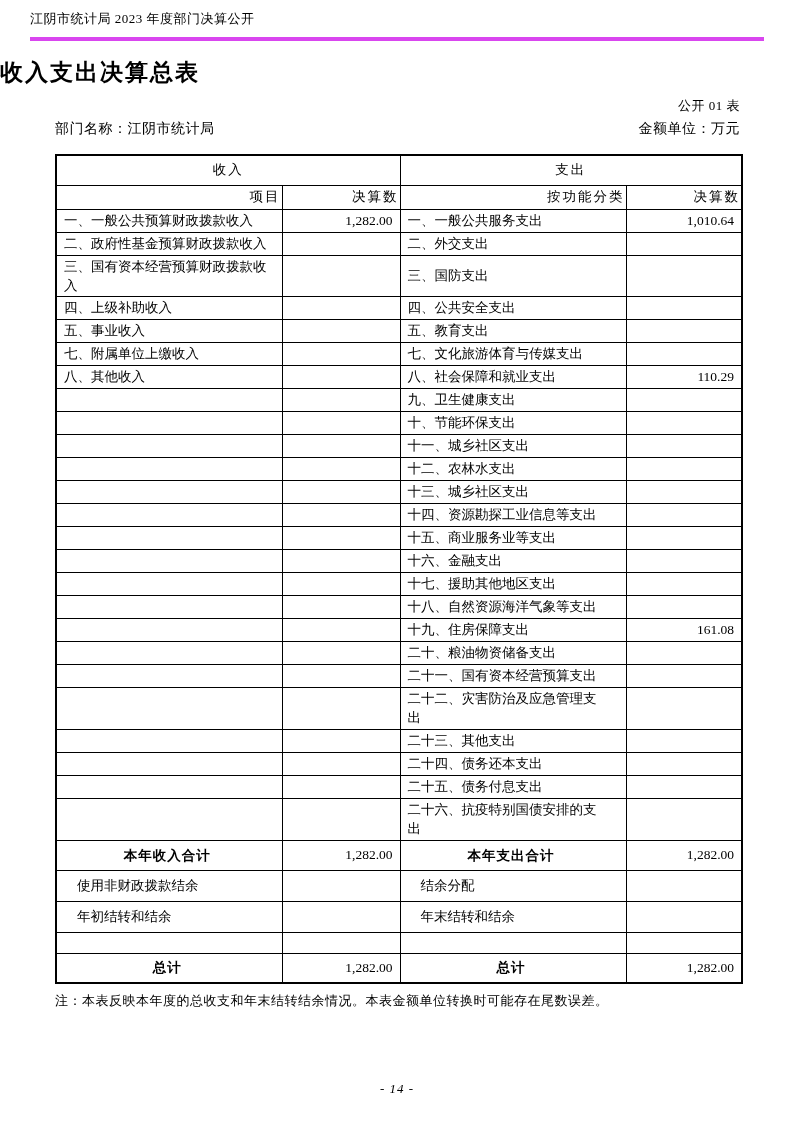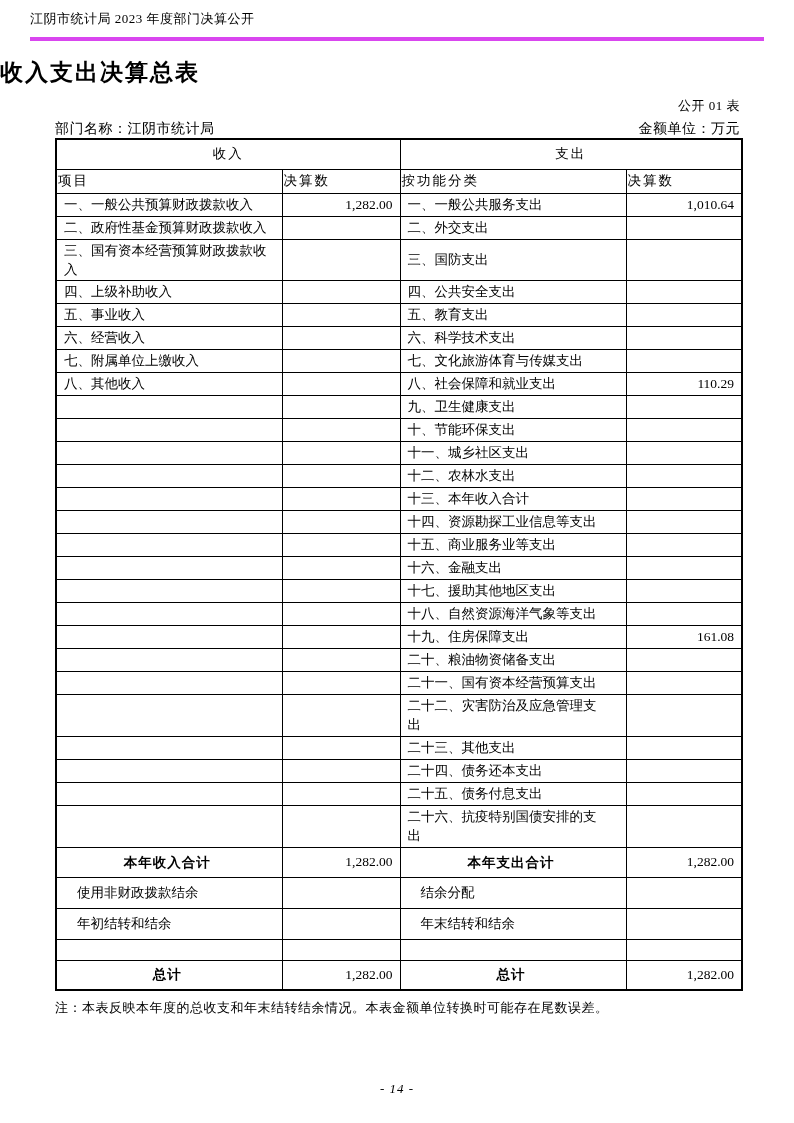--- a/index.html
+++ b/index.html
@@ -36,35 +36,35 @@
     letter-spacing: 0.5px;
   }
   .meta {
     margin-top: 5px;
     display: flex;
     justify-content: space-between;
     font-size: 14px;
     letter-spacing: 0.5px;
   }
   table.budget {
-    margin-top: 0;
+    margin-top: 16px;
     width: 686px;
     table-layout: fixed;
     border-collapse: collapse;
     border: 2px solid #000;
   }
   table.budget th, table.budget td {
     border: 1px solid #000;
     font-size: 13.5px;
     font-weight: normal;
     vertical-align: middle;
     overflow: hidden;
   }
   tr.ghead th { height: 30px; text-align: center; letter-spacing: 2px; }
-  tr.chead th { height: 24px; text-align: left; letter-spacing: 2px; font-family: Liberation Serif, serif; }
+  tr.chead th { height: 24px; text-align: right; letter-spacing: 2px; font-family: Liberation Serif, serif; }
   td.lbl {
     text-align: left;
     padding: 1px 4px 1px 7px;
     line-height: 19px;
     white-space: pre-line;
   }
   td.val { text-align: right; padding: 1px 7px 1px 4px; }
   tr.r-item  td { height: 23px; }
   tr.r-tall  td { height: 42px; }
   tr.r-total td { height: 30px; }
@@ -151,26 +151,20 @@
             <td class="lbl">四、公共安全支出</td>
             <td class="val"></td>
           </tr>
           <tr class="r-item">
             <td class="lbl">五、事业收入</td>
             <td class="val"></td>
             <td class="lbl">五、教育支出</td>
             <td class="val"></td>
           </tr>
           <tr class="r-item">
-            <td class="lbl">六、经营收入</td>
-            <td class="val"></td>
-            <td class="lbl">六、科学技术支出</td>
-            <td class="val"></td>
-          </tr>
-          <tr class="r-item">
             <td class="lbl">七、附属单位上缴收入</td>
             <td class="val"></td>
             <td class="lbl">七、文化旅游体育与传媒支出</td>
             <td class="val"></td>
           </tr>
           <tr class="r-item">
             <td class="lbl">八、其他收入</td>
             <td class="val"></td>
             <td class="lbl">八、社会保障和就业支出</td>
             <td class="val">110.29</td>
@@ -195,21 +189,21 @@
           </tr>
           <tr class="r-item">
             <td class="lbl"></td>
             <td class="val"></td>
             <td class="lbl">十二、农林水支出</td>
             <td class="val"></td>
           </tr>
           <tr class="r-item">
             <td class="lbl"></td>
             <td class="val"></td>
-            <td class="lbl">十三、本年收入合计</td>
+            <td class="lbl">十三、城乡社区支出</td>
             <td class="val"></td>
           </tr>
           <tr class="r-item">
             <td class="lbl"></td>
             <td class="val"></td>
             <td class="lbl">十四、资源勘探工业信息等支出</td>
             <td class="val"></td>
           </tr>
           <tr class="r-item">
             <td class="lbl"></td>

